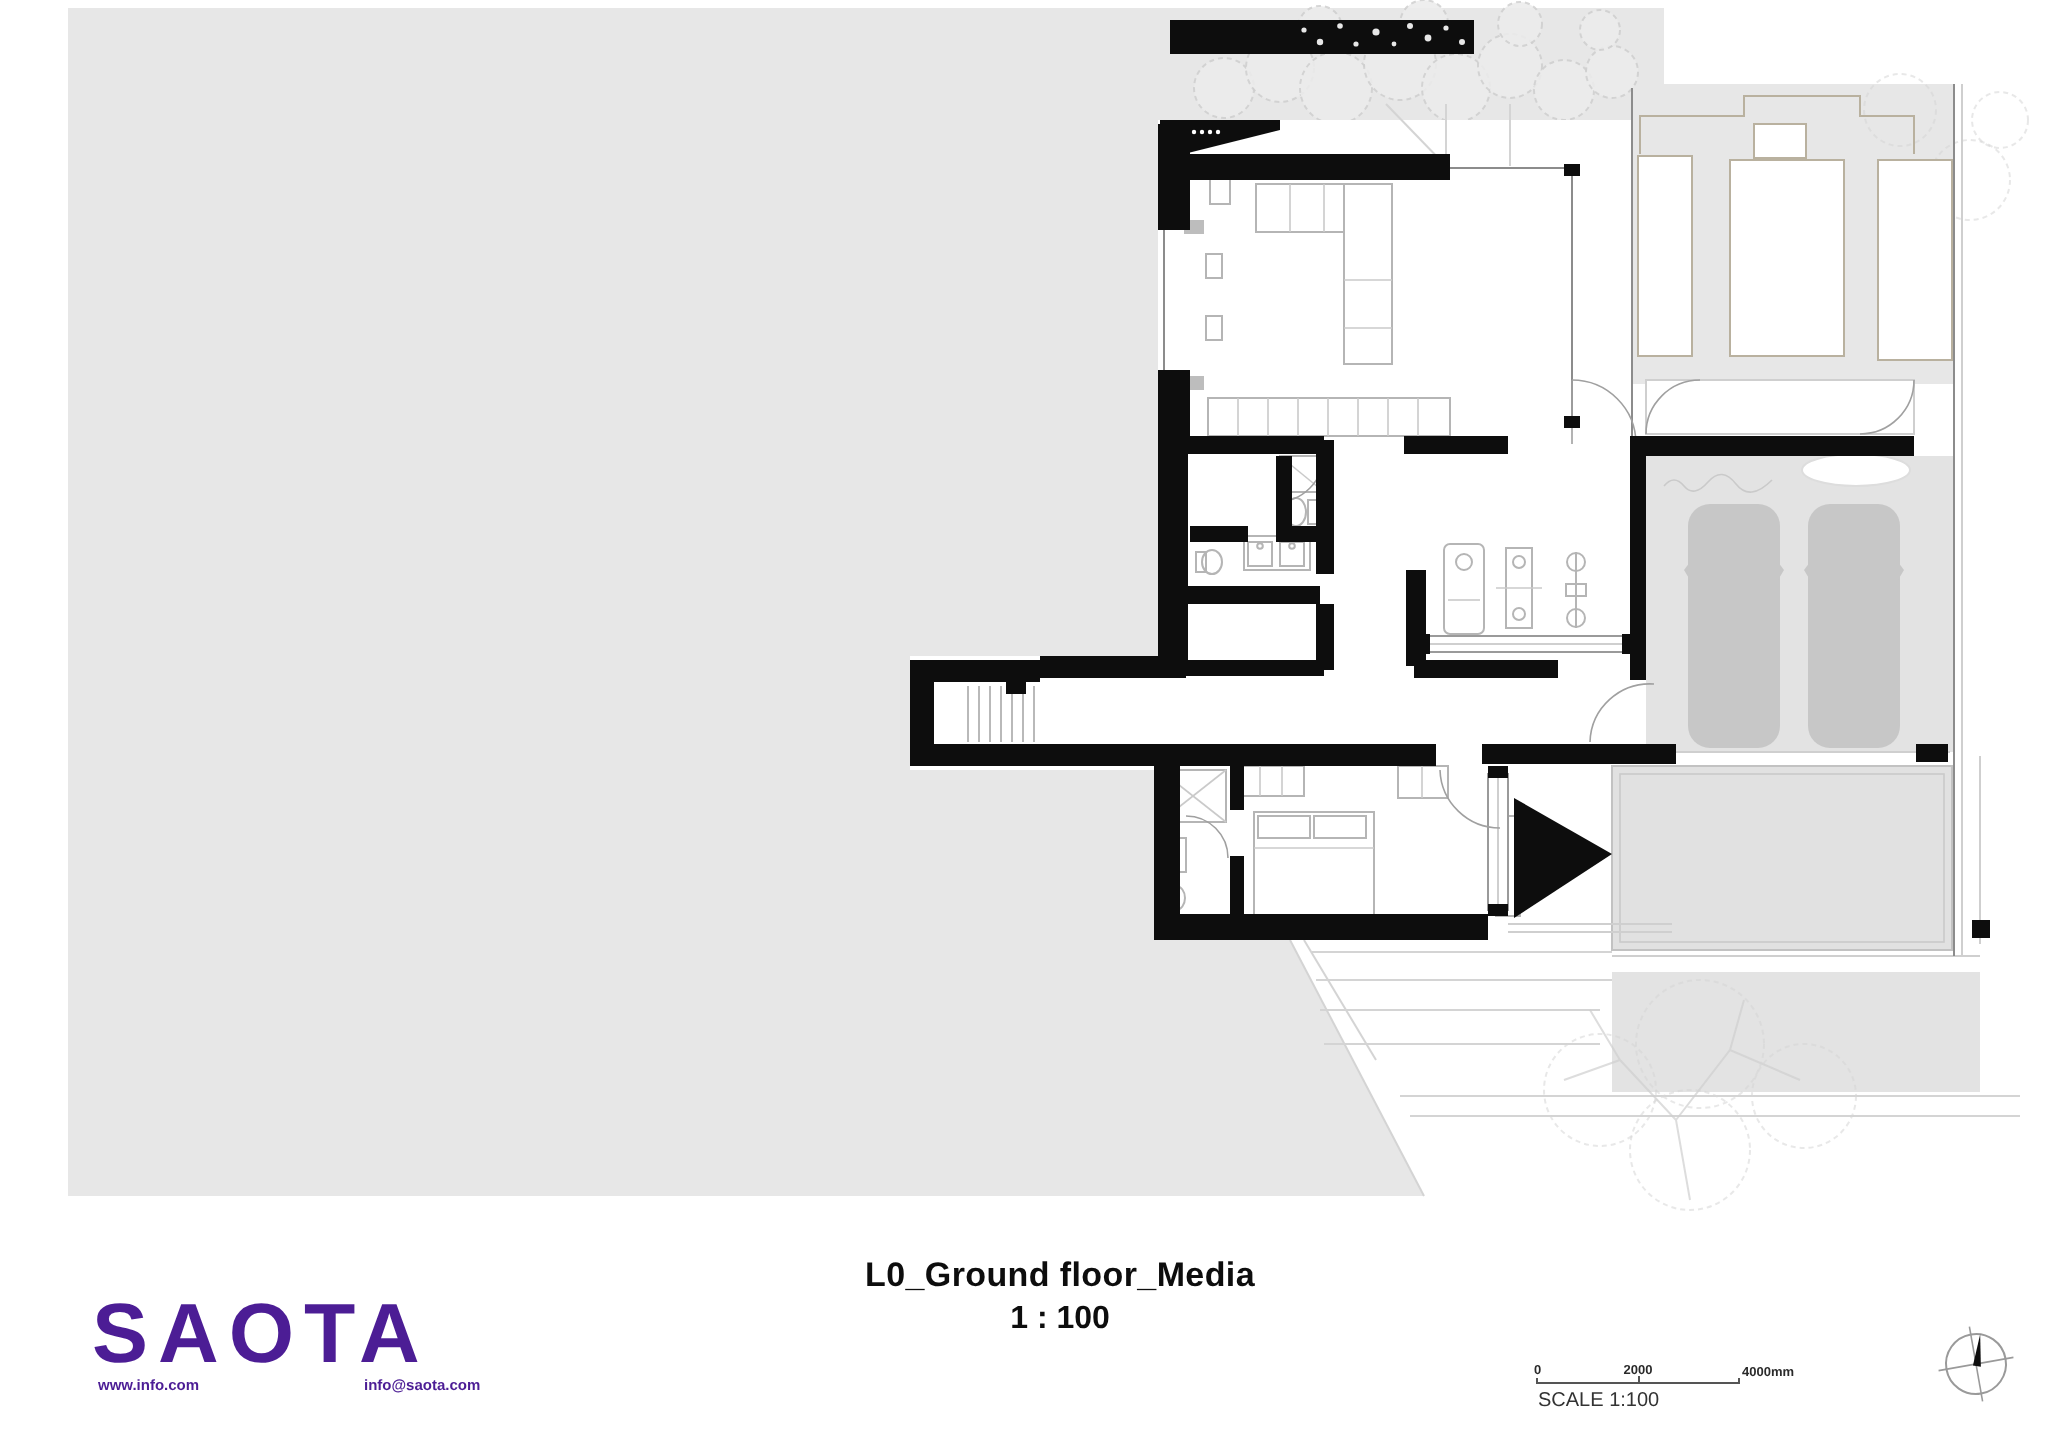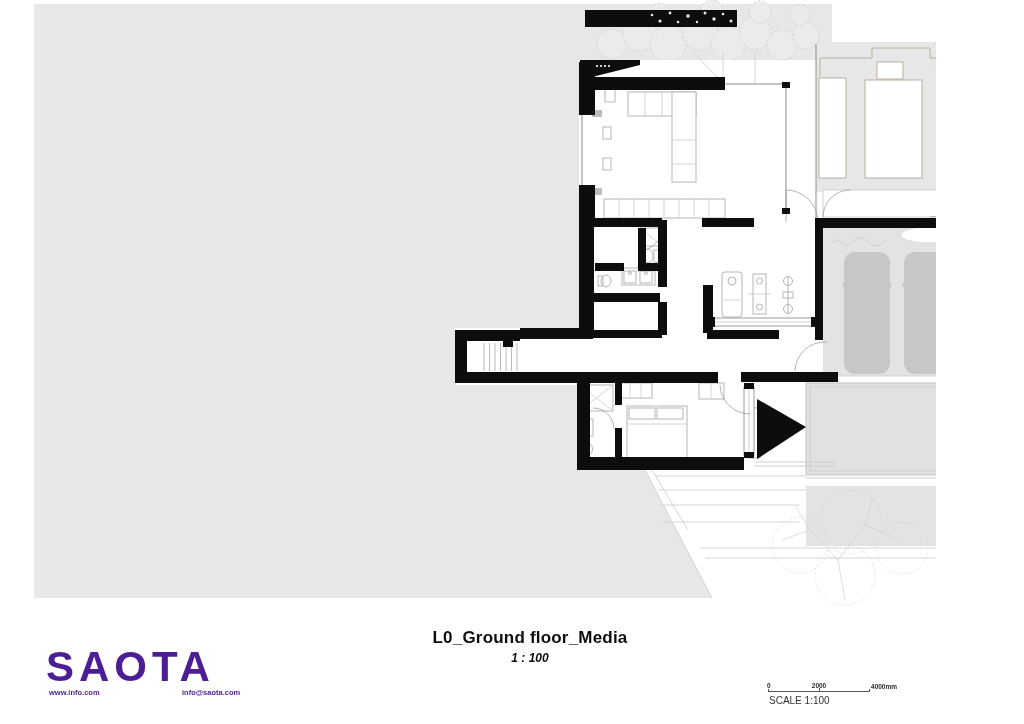--- a/index.html
+++ b/index.html
@@ -1,17 +1,17 @@
 <!DOCTYPE html>
 <html><head>
 <meta charset="utf-8">
 <style>
   html,body{margin:0;padding:0;background:#fff;}
-  .canvas{position:relative;width:888px;height:724px;background:#ffffff;overflow:hidden;
-          font-family:"Liberation Sans", sans-serif;padding-left:48px;}
+  .canvas{position:relative;width:1024px;height:724px;background:#ffffff;overflow:hidden;
+          font-family:"Liberation Sans", sans-serif;}
   svg{position:absolute;left:0;top:0;}
   
   .w{fill:#0d0d0d;}
   .white{fill:#ffffff;}
   .fl{fill:none;stroke:#b5b5b5;stroke-width:1;}
   .flf{fill:#ffffff;stroke:#b5b5b5;stroke-width:1;}
   .fl2{fill:none;stroke:#cacaca;stroke-width:0.8;}
   .gl{stroke:#8c8c8c;stroke-width:1;fill:none;}
   .gl2{stroke:#cfcfcf;stroke-width:1;fill:none;}
   .door{stroke:#a0a0a0;stroke-width:0.8;fill:none;}
@@ -21,21 +21,21 @@
   .step{stroke:#d4d4d4;stroke-width:1;}
   .nb{fill:#ffffff;stroke:#b9b19f;stroke-width:1;}
   .nbl{fill:none;stroke:#b9b19f;stroke-width:1;}
   .tread{stroke:#a8a8a8;stroke-width:0.8;}
   .sill{fill:#bdbdbd;}
   
   .titleblock{position:absolute;left:530px;top:628px;transform:translateX(-50%);
               text-align:center;color:#0d0d0d;white-space:nowrap;}
   .t1{font-size:17px;font-weight:bold;letter-spacing:0.2px;}
   .t2{font-size:27px;font-weight:bold;letter-spacing:0.5px;margin-top:1px;}
-  .t3{font-size:12px;font-weight:bold;margin-top:3px;font-style:italic;}
+  .t3{font-size:16px;font-weight:bold;margin-top:3px;}
   
   .logo{position:absolute;left:46px;top:646px;width:195px;color:#4c1d95;}
   .logotext{font-size:42px;font-weight:bold;letter-spacing:5px;line-height:1;}
   .logourls{position:relative;height:10px;margin-top:0px;font-size:7.5px;font-weight:bold;}
   .logourls .site{position:absolute;left:3px;top:0;}
   .logourls .mail{position:absolute;left:136px;top:0;text-align:right;}
   
   .scalebar{position:absolute;left:768px;top:682px;width:102px;height:26px;color:#2a2a2a;}
   .sb0{position:absolute;left:-1px;top:0;font-size:6.5px;font-weight:bold;}
   .sbm{position:absolute;left:50%;top:0;transform:translateX(-50%);font-size:6.5px;font-weight:bold;}

